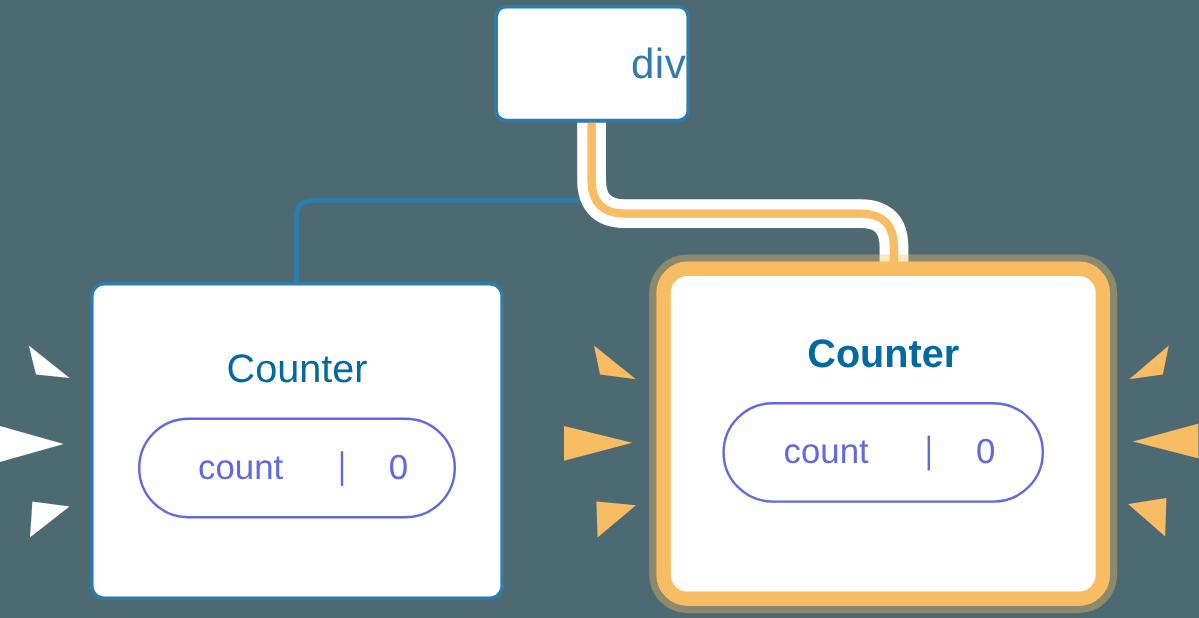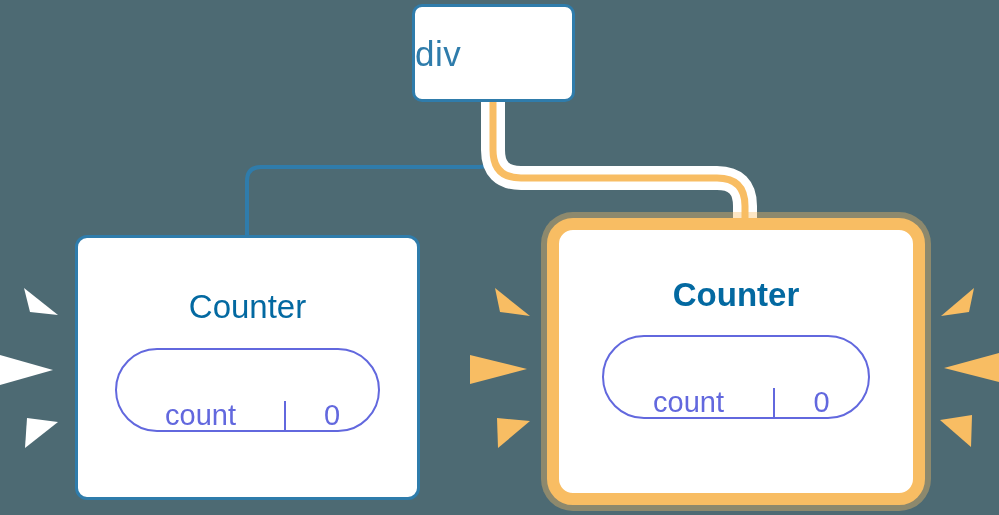--- a/index.html
+++ b/index.html
@@ -38,21 +38,21 @@
     left: 412px;
     top: 4px;
     width: 163px;
     height: 98px;
     background: #ffffff;
     border: 3px solid #2f7cab;
     border-radius: 10px;
     box-sizing: border-box;
     display: flex;
     align-items: center;
-    justify-content: flex-start;
+    justify-content: flex-end;
     z-index: 6;
   }
   .div-label {
     font-size: 35px;
     color: #2f7cab;
     letter-spacing: 0.5px;
     line-height: 1;
   }
 
   
@@ -94,21 +94,21 @@
   }
   .card-highlight .card-title {
     font-size: 33px;
     font-weight: 700;
     margin-top: 48px;
   }
 
   
   .pill {
     display: flex;
-    align-items: flex-end;
+    align-items: center;
     border: 2px solid #6268de;
     box-sizing: border-box;
     background: transparent;
   }
   .card-plain .pill {
     width: 265px;
     height: 84px;
     border-radius: 42px;
     margin-top: 25px;
   }

